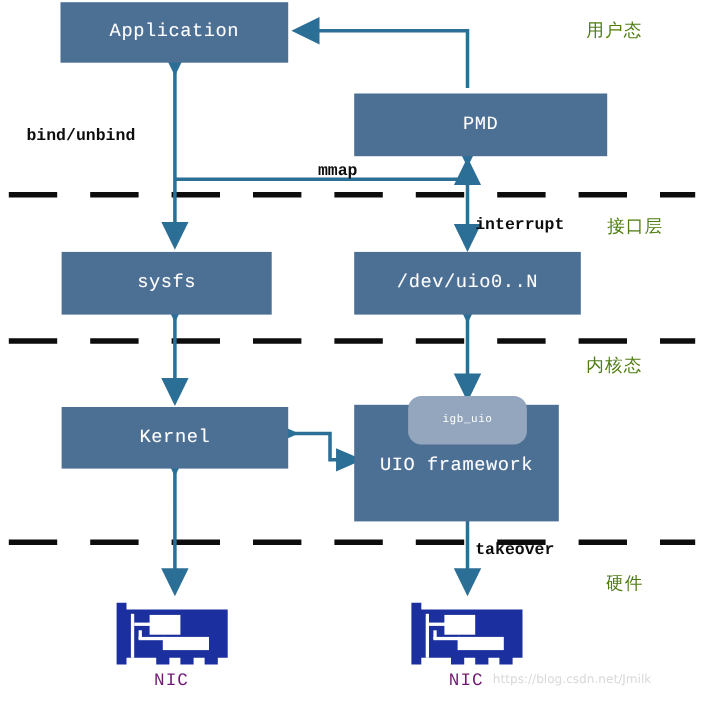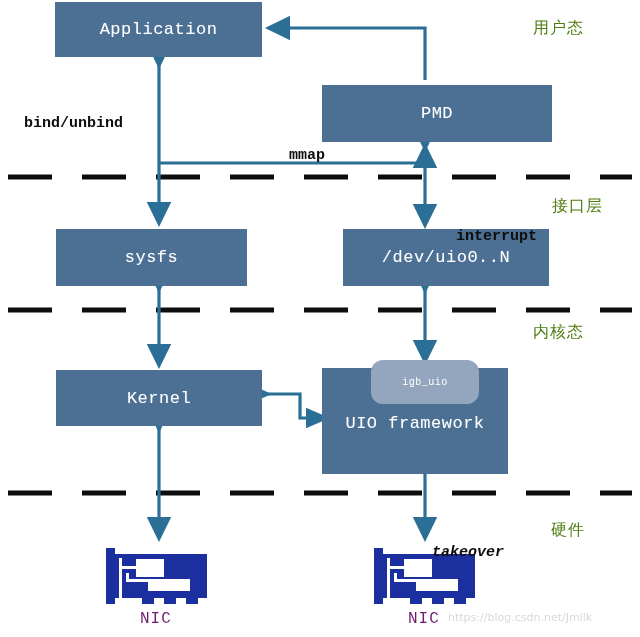--- a/index.html
+++ b/index.html
@@ -148,43 +148,43 @@
   </div>
 
   <div class="box" style="left:322px; top:85px; width:230px; height:57px;">
     <span>PMD</span>
   </div>
 
   <div class="box" style="left:56px; top:229px; width:191px; height:57px;">
     <span>sysfs</span>
   </div>
 
-  <div class="box" style="left:322px; top:229px; width:206px; height:57px;margin-left:21px;">
+  <div class="box" style="left:322px; top:229px; width:206px; height:57px;">
     <span>/dev/uio0..N</span>
   </div>
 
   <div class="box" style="left:56px; top:370px; width:206px; height:56px;">
     <span>Kernel</span>
   </div>
 
   <div class="box tall" style="left:322px; top:368px; width:186px; height:106px;">
     <span>UIO framework</span>
   </div>
 
   <div class="badge" style="left:371px; top:360px; width:108px; height:44px;">
     <span>igb_uio</span>
   </div>
 
   <div class="lbl" style="left:24px; top:115px;">bind/unbind</div>
 
   <div class="lbl" style="left:265px; top:147px;margin-left:24px;">mmap</div>
 
-  <div class="lbl" style="left:456px; top:196px;margin-top:32px;">interrupt</div>
-
-  <div class="lbl" style="left:432px; top:544px;font-style:italic;">takeover</div>
+  <div class="lbl" style="left:432px; top:196px;">interrupt</div>
+
+  <div class="lbl" style="left:432px; top:492px;">takeover</div>
 
   <div class="lbl cn" style="left:533px; top:18px;">用户态</div>
 
   <div class="lbl cn" style="left:552px; top:196px;">接口层</div>
 
   <div class="lbl cn" style="left:533px; top:322px;">内核态</div>
 
   <div class="lbl cn" style="left:551px; top:520px;">硬件</div>
 
   <svg class="nic-icon" style="left:104px; top:546px;" width="112" height="64" viewBox="0 0 112 64" xmlns="http://www.w3.org/2000/svg">

